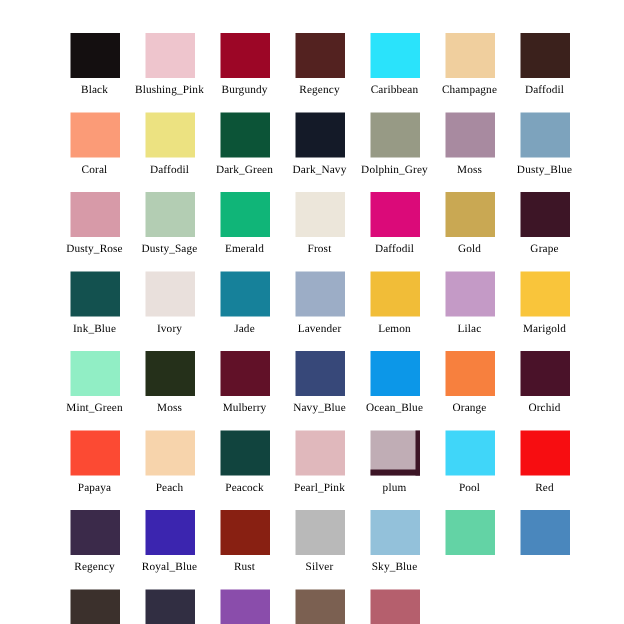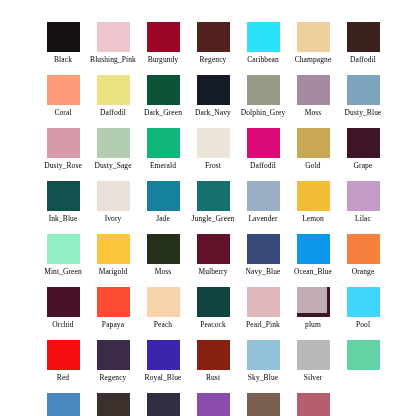--- a/index.html
+++ b/index.html
@@ -154,44 +154,40 @@
       </div>
       <div class="swatch-cell">
         <div class="swatch-chip" style="background-color: rgb(233, 224, 220);"></div>
         <div class="swatch-label">Ivory</div>
       </div>
       <div class="swatch-cell">
         <div class="swatch-chip" style="background-color: rgb(22, 129, 154);"></div>
         <div class="swatch-label">Jade</div>
       </div>
       <div class="swatch-cell">
-        <div class="swatch-chip" style="background-color: rgb(21, 113, 109);"></div>
-        <div class="swatch-label">Jungle_Green</div>
-      </div>
-      <div class="swatch-cell">
         <div class="swatch-chip" style="background-color: rgb(156, 173, 198);"></div>
         <div class="swatch-label">Lavender</div>
       </div>
       <div class="swatch-cell">
         <div class="swatch-chip" style="background-color: rgb(241, 189, 56);"></div>
         <div class="swatch-label">Lemon</div>
       </div>
       <div class="swatch-cell">
         <div class="swatch-chip" style="background-color: rgb(196, 154, 198);"></div>
         <div class="swatch-label">Lilac</div>
       </div>
       <div class="swatch-cell">
+        <div class="swatch-chip" style="background-color: rgb(249, 197, 59);"></div>
+        <div class="swatch-label">Marigold</div>
+      </div>
+      <div class="swatch-cell">
         <div class="swatch-chip" style="background-color: rgb(145, 238, 197);"></div>
         <div class="swatch-label">Mint_Green</div>
       </div>
       <div class="swatch-cell">
-        <div class="swatch-chip" style="background-color: rgb(249, 197, 59);"></div>
-        <div class="swatch-label">Marigold</div>
-      </div>
-      <div class="swatch-cell">
         <div class="swatch-chip" style="background-color: rgb(37, 48, 26);"></div>
         <div class="swatch-label">Moss</div>
       </div>
       <div class="swatch-cell">
         <div class="swatch-chip" style="background-color: rgb(97, 17, 40);"></div>
         <div class="swatch-label">Mulberry</div>
       </div>
       <div class="swatch-cell">
         <div class="swatch-chip" style="background-color: rgb(55, 72, 121);"></div>
         <div class="swatch-label">Navy_Blue</div>
@@ -242,26 +238,26 @@
       </div>
       <div class="swatch-cell">
         <div class="swatch-chip" style="background-color: rgb(59, 37, 175);"></div>
         <div class="swatch-label">Royal_Blue</div>
       </div>
       <div class="swatch-cell">
         <div class="swatch-chip" style="background-color: rgb(136, 32, 18);"></div>
         <div class="swatch-label">Rust</div>
       </div>
       <div class="swatch-cell">
+        <div class="swatch-chip" style="background-color: rgb(185, 185, 185);"></div>
+        <div class="swatch-label">Silver</div>
+      </div>
+      <div class="swatch-cell">
         <div class="swatch-chip" style="background-color: rgb(147, 193, 218);"></div>
         <div class="swatch-label">Sky_Blue</div>
-      </div>
-      <div class="swatch-cell">
-        <div class="swatch-chip" style="background-color: rgb(185, 185, 185);"></div>
-        <div class="swatch-label">Silver</div>
       </div>
       <div class="swatch-cell">
         <div class="swatch-chip" style="background-color: rgb(99, 211, 165);"></div>
       </div>
       <div class="swatch-cell">
         <div class="swatch-chip" style="background-color: rgb(74, 135, 189);"></div>
       </div>
       <div class="swatch-cell">
         <div class="swatch-chip" style="background-color: rgb(59, 48, 44);"></div>
       </div>

